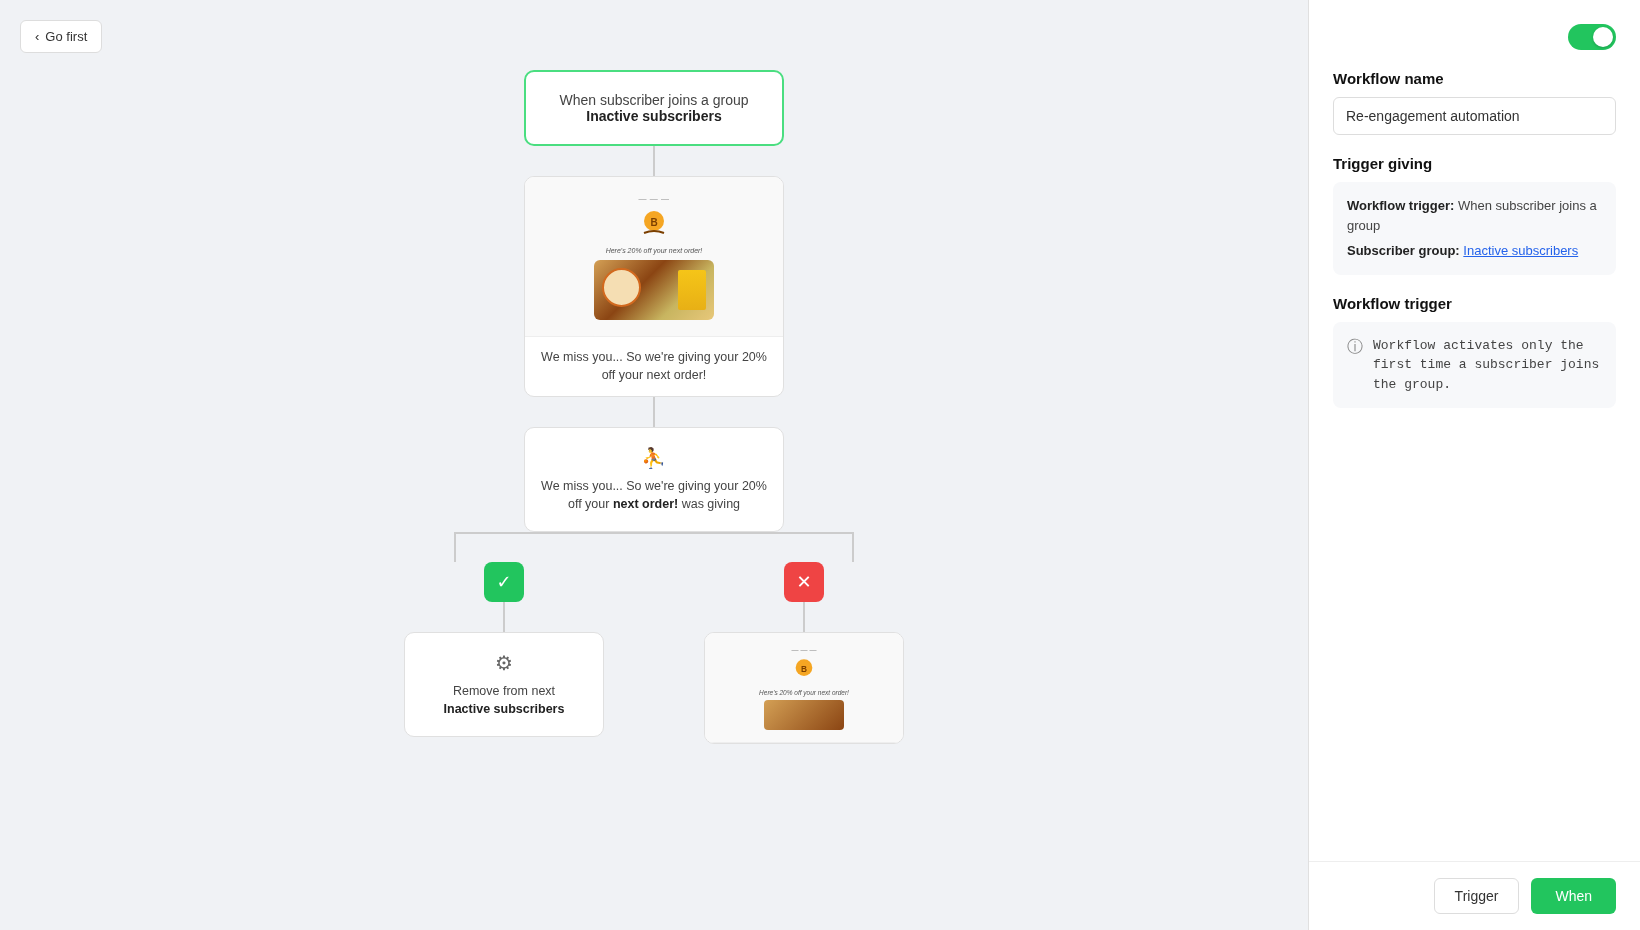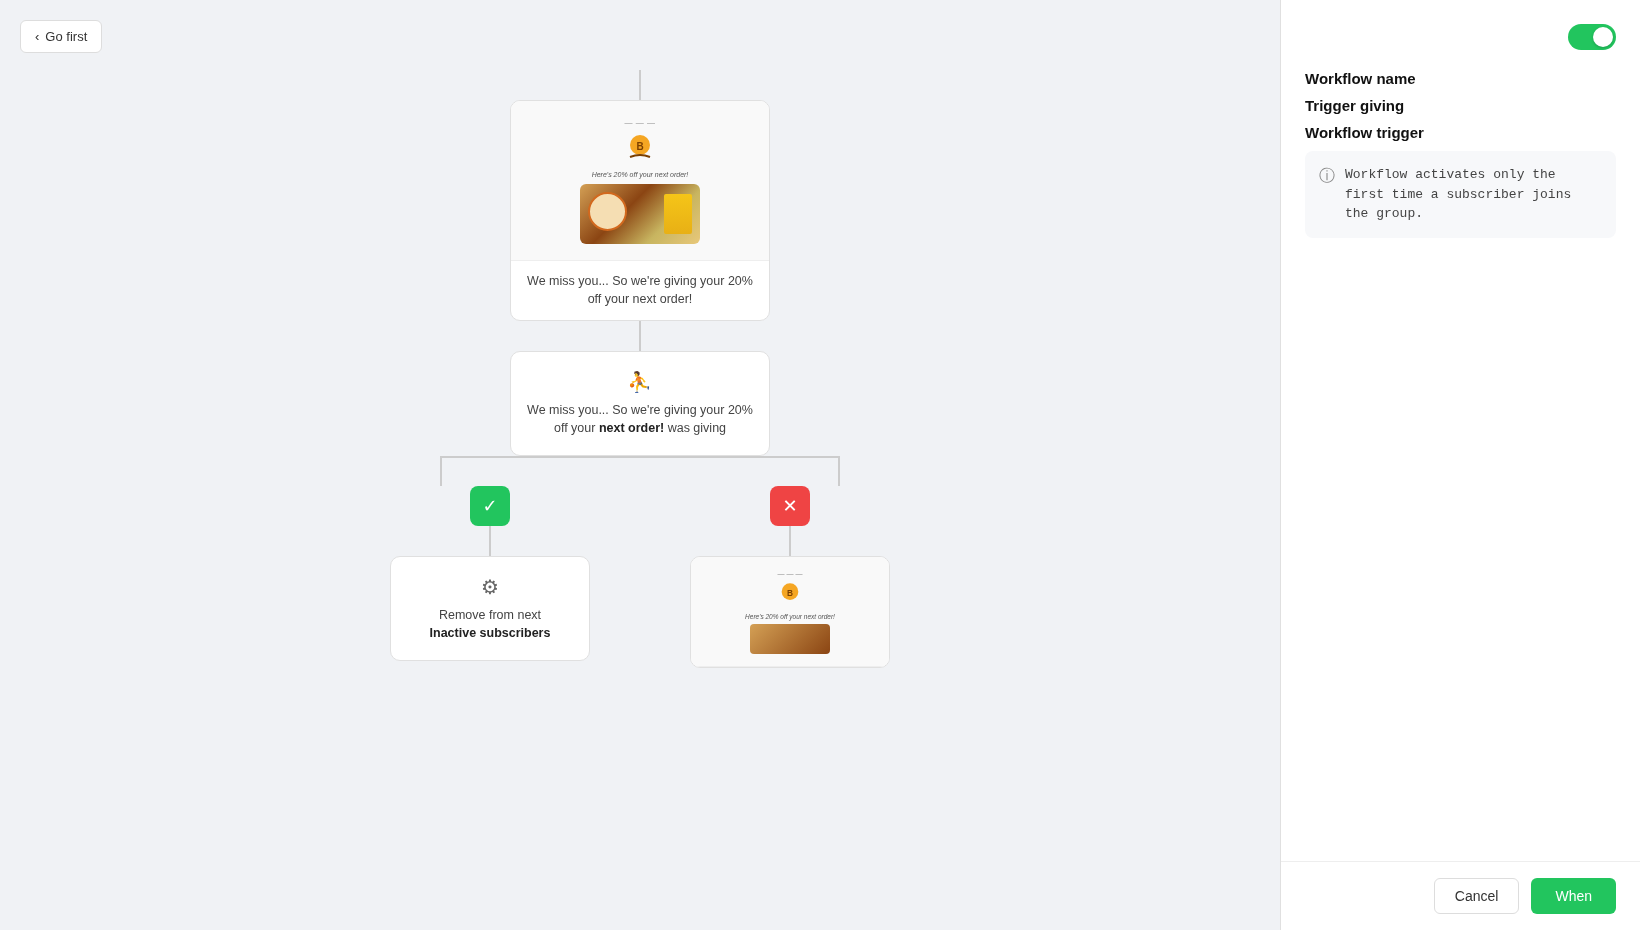--- a/index.html
+++ b/index.html
@@ -228,21 +228,21 @@
 
     .action-text {
       font-size: 12.5px;
       color: #444;
       line-height: 1.4;
     }
     .action-text strong { color: #222; }
 
     
     .right-panel {
-      width: 360px;
+      width: 332px;
       background: white;
       border-left: 1px solid #e0e0e0;
       display: flex;
       flex-direction: column;
       padding: 24px 24px 0;
       position: relative;
     }
 
     .toggle-row {
       display: flex;
@@ -389,20 +389,24 @@
 
 <div class="canvas">
 
   <button class="go-back-btn">
     <span>‹</span>
     <span>Go first</span>
   </button>
 
   <div class="workflow-canvas">
 
+    <div class="node-trigger">
+      <span>When subscriber joins a group</span>
+      <strong>Inactive subscribers</strong>
+    </div>
 
     <div class="connector-line"></div>
 
     <div class="node-email">
       <div class="email-preview">
         <div class="email-preview-header">— — —</div>
 
         <svg class="burger-logo" viewBox="0 0 36 36">
           <circle cx="18" cy="14" r="10" fill="#f5a623"></circle>
           <text x="18" y="19" text-anchor="middle" font-size="10" fill="#7B3F00" font-weight="bold">B</text>
@@ -473,27 +477,38 @@
   </div>
 </div>
 
 <div class="right-panel">
 
   <div class="toggle-row">
     <div class="toggle-switch"></div>
   </div>
 
   <div class="section-title">Workflow name</div>
+  <input type="text" class="input-field" value="Re-engagement automation" style="">
 
   <div class="section-title">Trigger giving</div>
+  <div class="info-box">
+    <div class="info-row">
+      <strong>Workflow trigger:</strong>
+      <span> When subscriber joins a group</span>
+    </div>
+    <div class="info-row">
+      <strong>Subscriber group:</strong>
+      <a>Inactive subscribers</a>
+    </div>
+  </div>
 
   <div class="section-title">Workflow trigger</div>
   <div class="info-box-detail">
     <span class="info-icon">ⓘ</span>
     <div class="info-detail-text">Workflow activates only the first time a subscriber joins the group.</div>
   </div>
 
   <div class="panel-footer">
-    <button class="btn-cancel">Cancel</button>
+    <button class="btn-cancel">Trigger</button>
     <button class="btn-save">When</button>
   </div>
 
 </div>
 
 </body></html>

